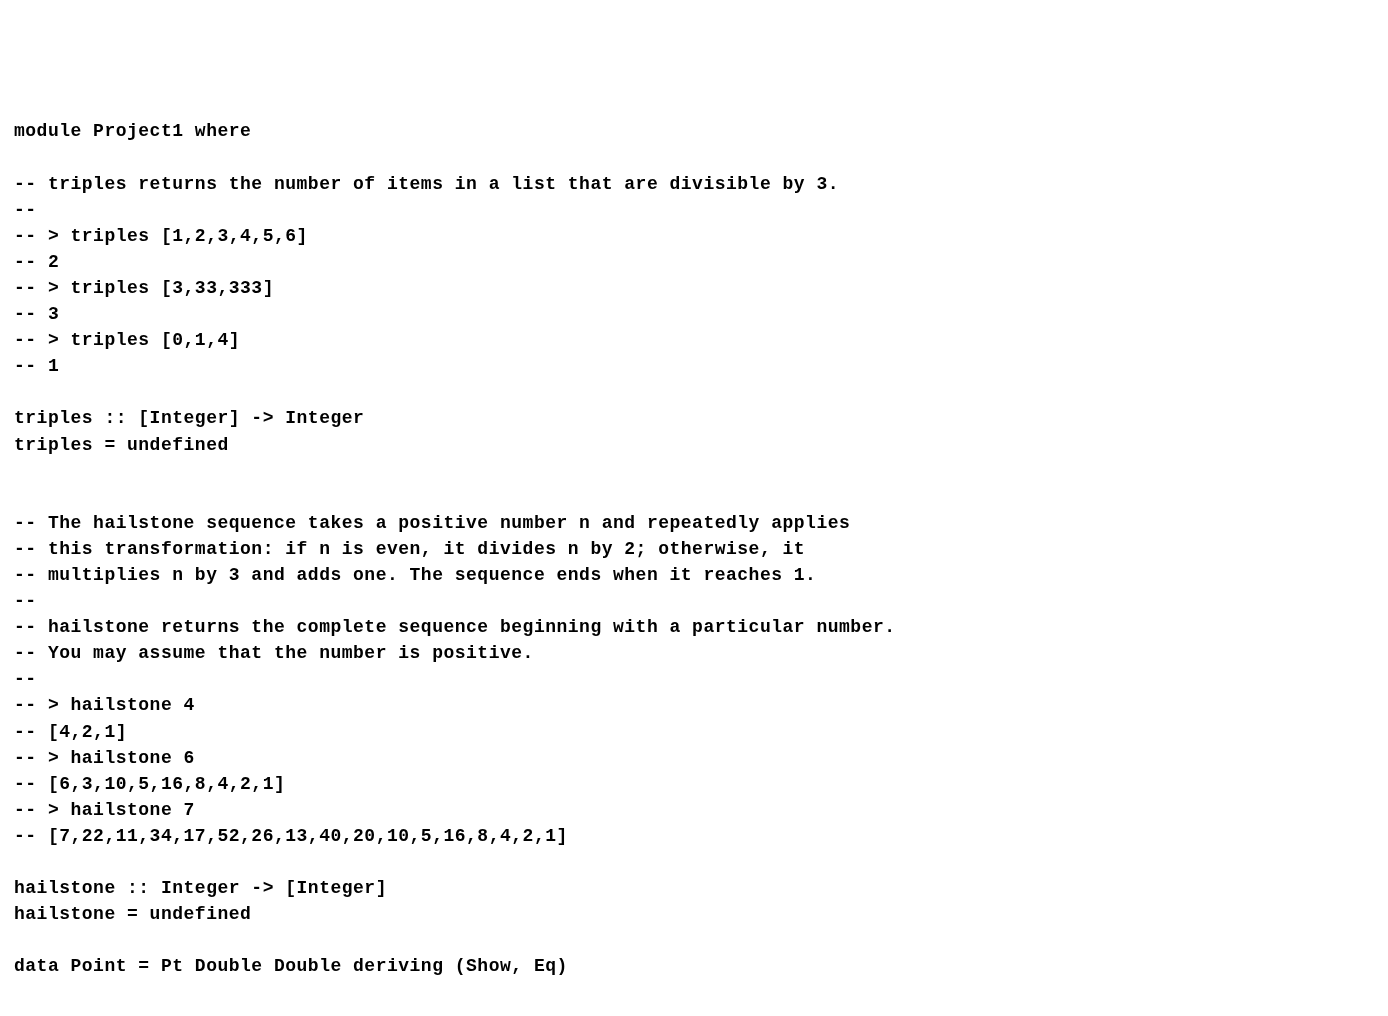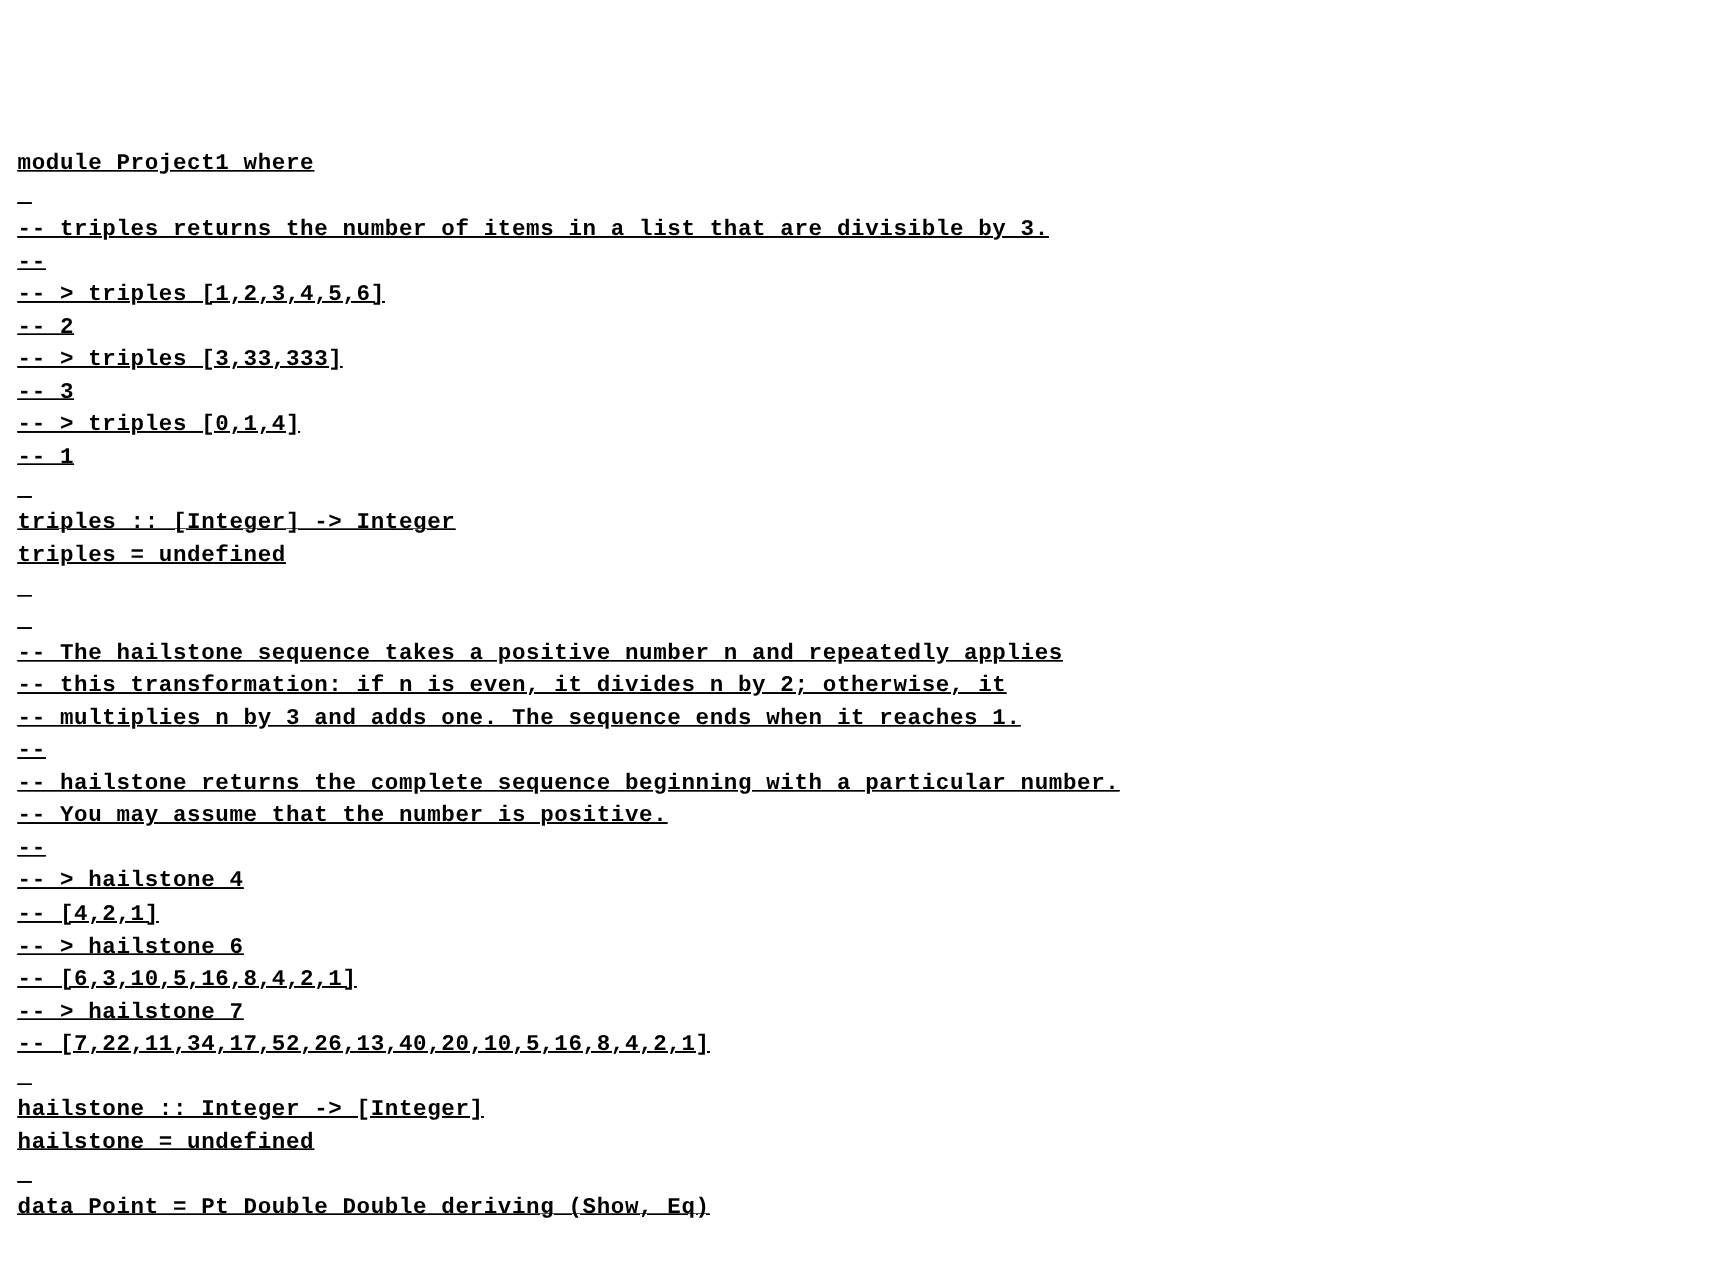--- a/index.html
+++ b/index.html
@@ -1,19 +1,18 @@
 <!DOCTYPE html>
 <html><head>
   <meta charset="utf-8">
   <style>
     * {
       margin: 0;
       padding: 0;
       box-sizing: border-box;
-      text-decoration: underline;
     }
     body {
       background: #ffffff;
       font-family: "Courier New", Courier, monospace;
       font-size: 18px;
       line-height: 1.45;
       padding: 14px;
       color: #000000;
       font-weight: bold;
       white-space: pre;

